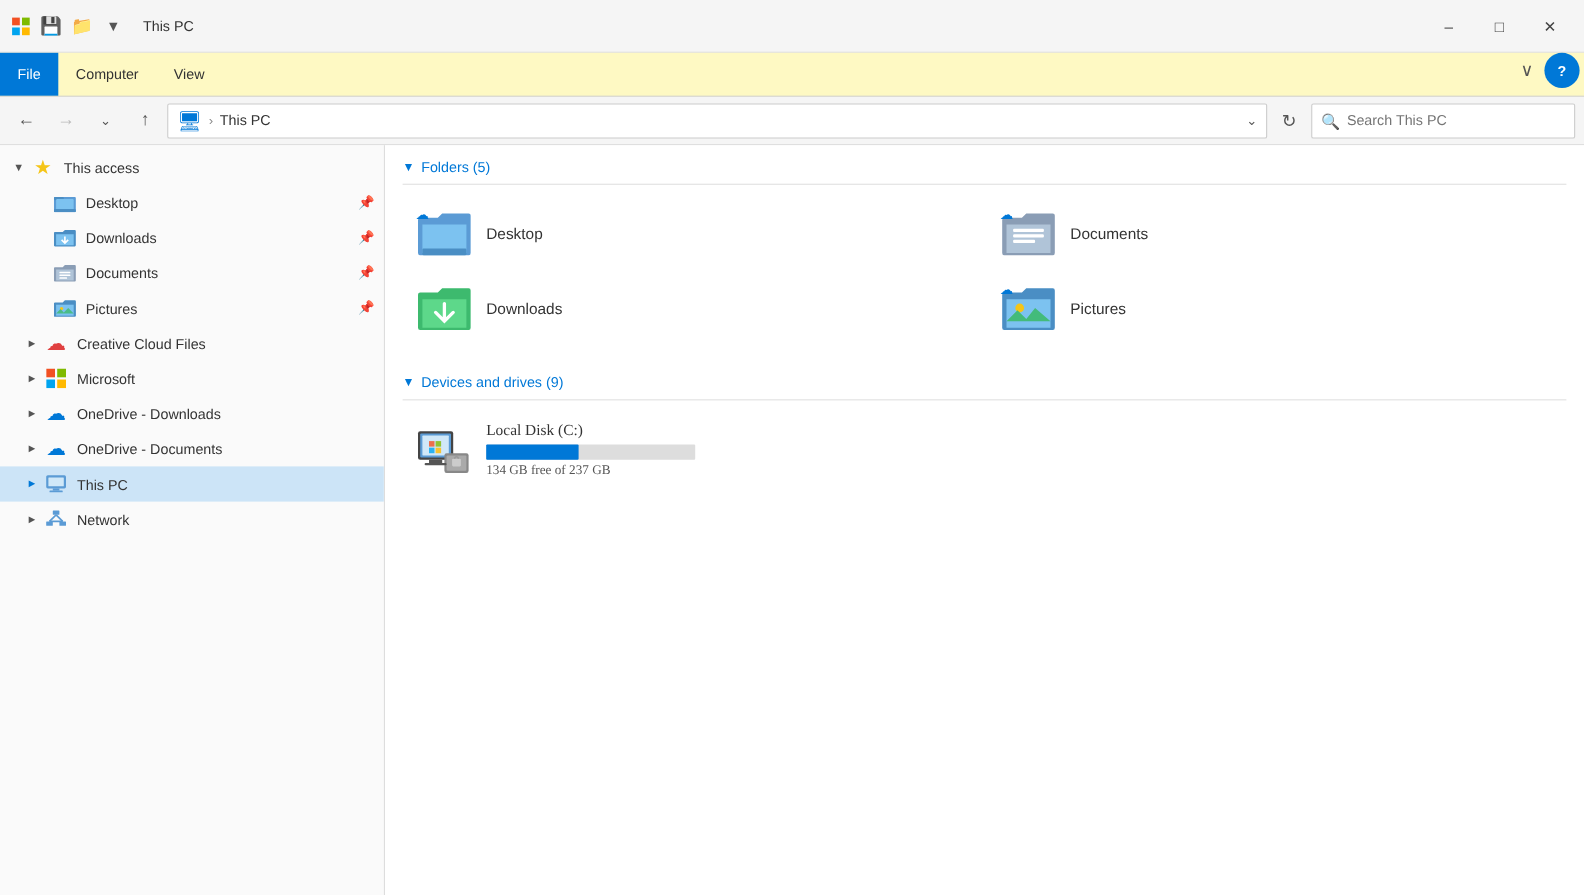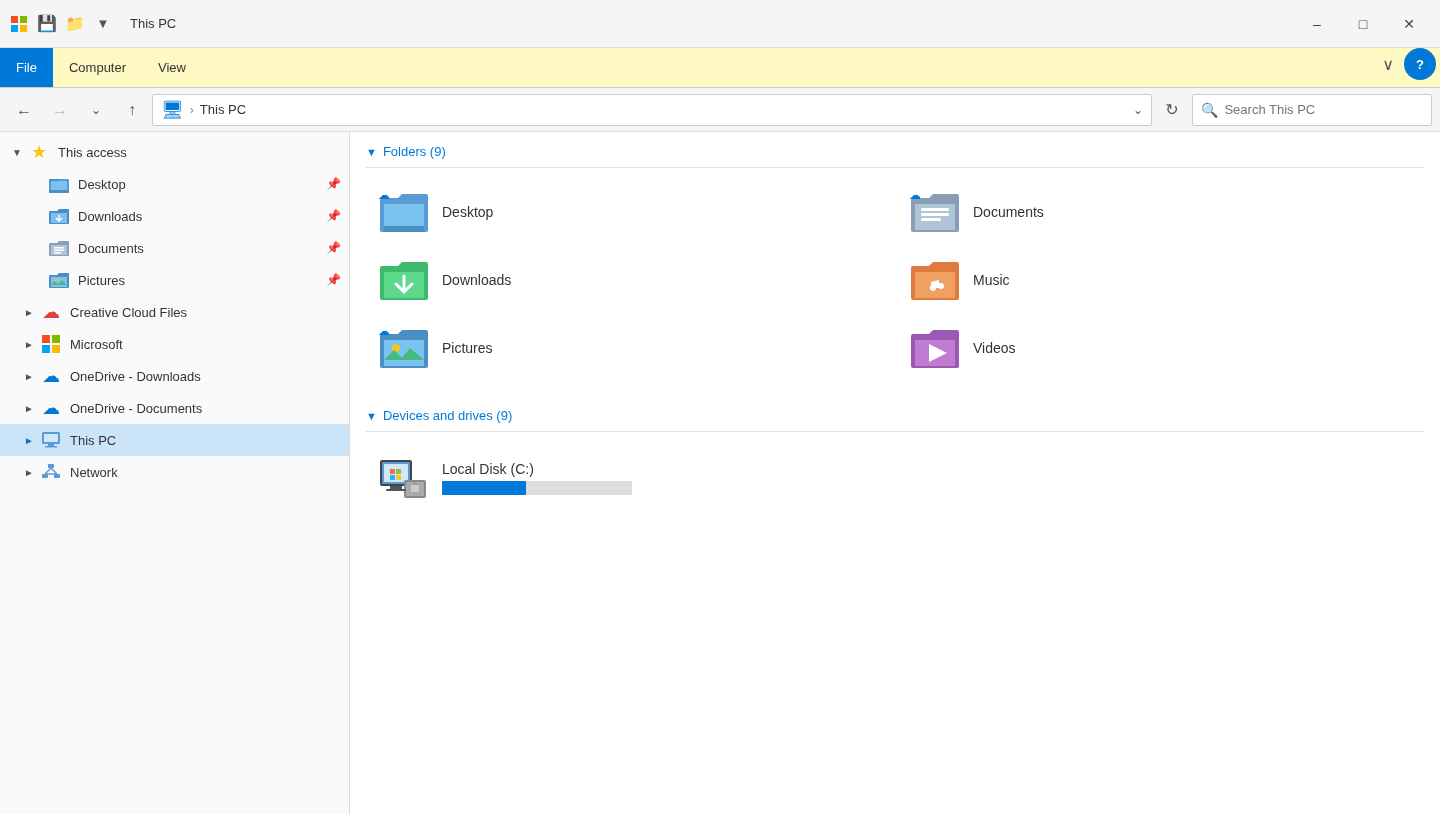--- a/index.html
+++ b/index.html
@@ -80,22 +80,22 @@
     .folder-grid { display: grid; grid-template-columns: 1fr 1fr; gap: 4px; margin-bottom: 16px; }
     .folder-item {
       display: flex; align-items: center; padding: 8px 12px; cursor: pointer;
       border-radius: 2px; gap: 12px;
     }
     .folder-icon-wrap { width: 52px; height: 48px; display: flex; align-items: center; justify-content: center; flex-shrink: 0; position: relative; }
     .folder-name { font-size: 14px; color: #333; }
 
     
     .drive-item {
-      display: flex; align-items: center; padding: 8px 12px; cursor: pointer;
-      border-radius: 2px; gap: 12px; margin-bottom: 4px;
+      display: flex; align-items: flex-start; padding: 8px 12px; cursor: pointer;
+      border-radius: 2px; gap: 12px; margin-bottom: 4px; font-family: Liberation Serif, serif;
     }
     .drive-icon-wrap { width: 52px; height: 52px; display: flex; align-items: center; justify-content: center; flex-shrink: 0; }
     .drive-info { flex: 1; }
     .drive-name { font-size: 14px; color: #333; margin-bottom: 4px; }
     .drive-bar-bg { width: 190px; height: 14px; background: #ddd; border-radius: 1px; }
     .drive-bar-fill { height: 100%; background: #0078d7; border-radius: 1px; }
     .drive-space { font-size: 12px; color: #555; margin-top: 2px; }
 
     scrollbar-width: thin;
   </style>
@@ -276,21 +276,21 @@
       </span>
       <span class="sidebar-label">Network</span>
     </div>
 
   </div>
 
   <div class="content">
 
     <div class="section-header">
       <span class="arrow">▼</span>
-      <span class="section-title">Folders (9)</span>
+      <span class="section-title">Folders (5)</span>
     </div>
 
     <div class="folder-grid">
 
       <div class="folder-item">
         <div class="folder-icon-wrap">
           <span style="position:absolute; top:0; left:0; color:#0078d7; font-size:12px;">☁</span>
           <svg width="48" height="44" viewBox="0 0 48 44">
             <path d="M0 10 Q0 8 2 8 H18 L22 4 H46 Q48 4 48 6 V40 Q48 42 46 42 H2 Q0 42 0 40Z" fill="#5b9bd5"></path>
             <path d="M4 14 H44 V40 H4Z" fill="#7cc2f0"></path>
@@ -318,56 +318,34 @@
         <div class="folder-icon-wrap">
           <svg width="48" height="44" viewBox="0 0 48 44">
             <path d="M0 10 Q0 8 2 8 H18 L22 4 H46 Q48 4 48 6 V40 Q48 42 46 42 H2 Q0 42 0 40Z" fill="#3dba6e"></path>
             <path d="M4 14 H44 V40 H4Z" fill="#5dd88a"></path>
             <path d="M24 18 L24 32 M16 26 L24 34 L32 26" stroke="white" stroke-width="3" fill="none" stroke-linecap="round"></path>
           </svg>
         </div>
         <span class="folder-name">Downloads</span>
       </div>
 
-      <div class="folder-item">
-        <div class="folder-icon-wrap">
-          <svg width="48" height="44" viewBox="0 0 48 44">
-            <path d="M0 10 Q0 8 2 8 H18 L22 4 H46 Q48 4 48 6 V40 Q48 42 46 42 H2 Q0 42 0 40Z" fill="#e07b40"></path>
-            <path d="M4 14 H44 V40 H4Z" fill="#f0a060"></path>
-            <path d="M28 18 L28 30 L20 30 L20 24 L28 22Z" stroke="white" stroke-width="0" fill="white"></path>
-            <circle cx="22" cy="30" r="3" fill="white"></circle>
-            <circle cx="30" cy="28" r="3" fill="white"></circle>
-          </svg>
-        </div>
-        <span class="folder-name">Music</span>
-      </div>
 
       <div class="folder-item">
         <div class="folder-icon-wrap">
           <span style="position:absolute; top:0; left:0; color:#0078d7; font-size:12px;">☁</span>
           <svg width="48" height="44" viewBox="0 0 48 44">
             <path d="M0 10 Q0 8 2 8 H18 L22 4 H46 Q48 4 48 6 V40 Q48 42 46 42 H2 Q0 42 0 40Z" fill="#4a8ec4"></path>
             <path d="M4 14 H44 V40 H4Z" fill="#7cc2f0"></path>
             <circle cx="16" cy="22" r="4" fill="#f5c518"></circle>
             <path d="M4 34 L14 24 L22 32 L30 22 L44 34Z" fill="#3dba6e" opacity="0.9"></path>
           </svg>
         </div>
         <span class="folder-name">Pictures</span>
       </div>
 
-      <div class="folder-item">
-        <div class="folder-icon-wrap">
-          <svg width="48" height="44" viewBox="0 0 48 44">
-            <path d="M0 10 Q0 8 2 8 H18 L22 4 H46 Q48 4 48 6 V40 Q48 42 46 42 H2 Q0 42 0 40Z" fill="#9b59b6"></path>
-            <path d="M4 14 H44 V40 H4Z" fill="#c07dd0"></path>
-            <polygon points="18,18 18,36 36,27" fill="white"></polygon>
-          </svg>
-        </div>
-        <span class="folder-name">Videos</span>
-      </div>
 
     </div>
 
     <div class="section-header">
       <span class="arrow">▼</span>
       <span class="section-title">Devices and drives (9)</span>
     </div>
 
     <div class="drive-item">
       <div class="drive-icon-wrap">
@@ -391,17 +369,18 @@
 
           <rect x="12" y="34" width="12" height="3" fill="#555"></rect>
           <rect x="8" y="37" width="20" height="2" rx="1" fill="#555"></rect>
         </svg>
       </div>
       <div class="drive-info">
         <div class="drive-name">Local Disk (C:)</div>
         <div class="drive-bar-bg">
           <div class="drive-bar-fill" style="width: 44%;"></div>
         </div>
+        <div class="drive-space">134 GB free of 237 GB</div>
       </div>
     </div>
 
   </div>
 </div>
 
 </body></html>

